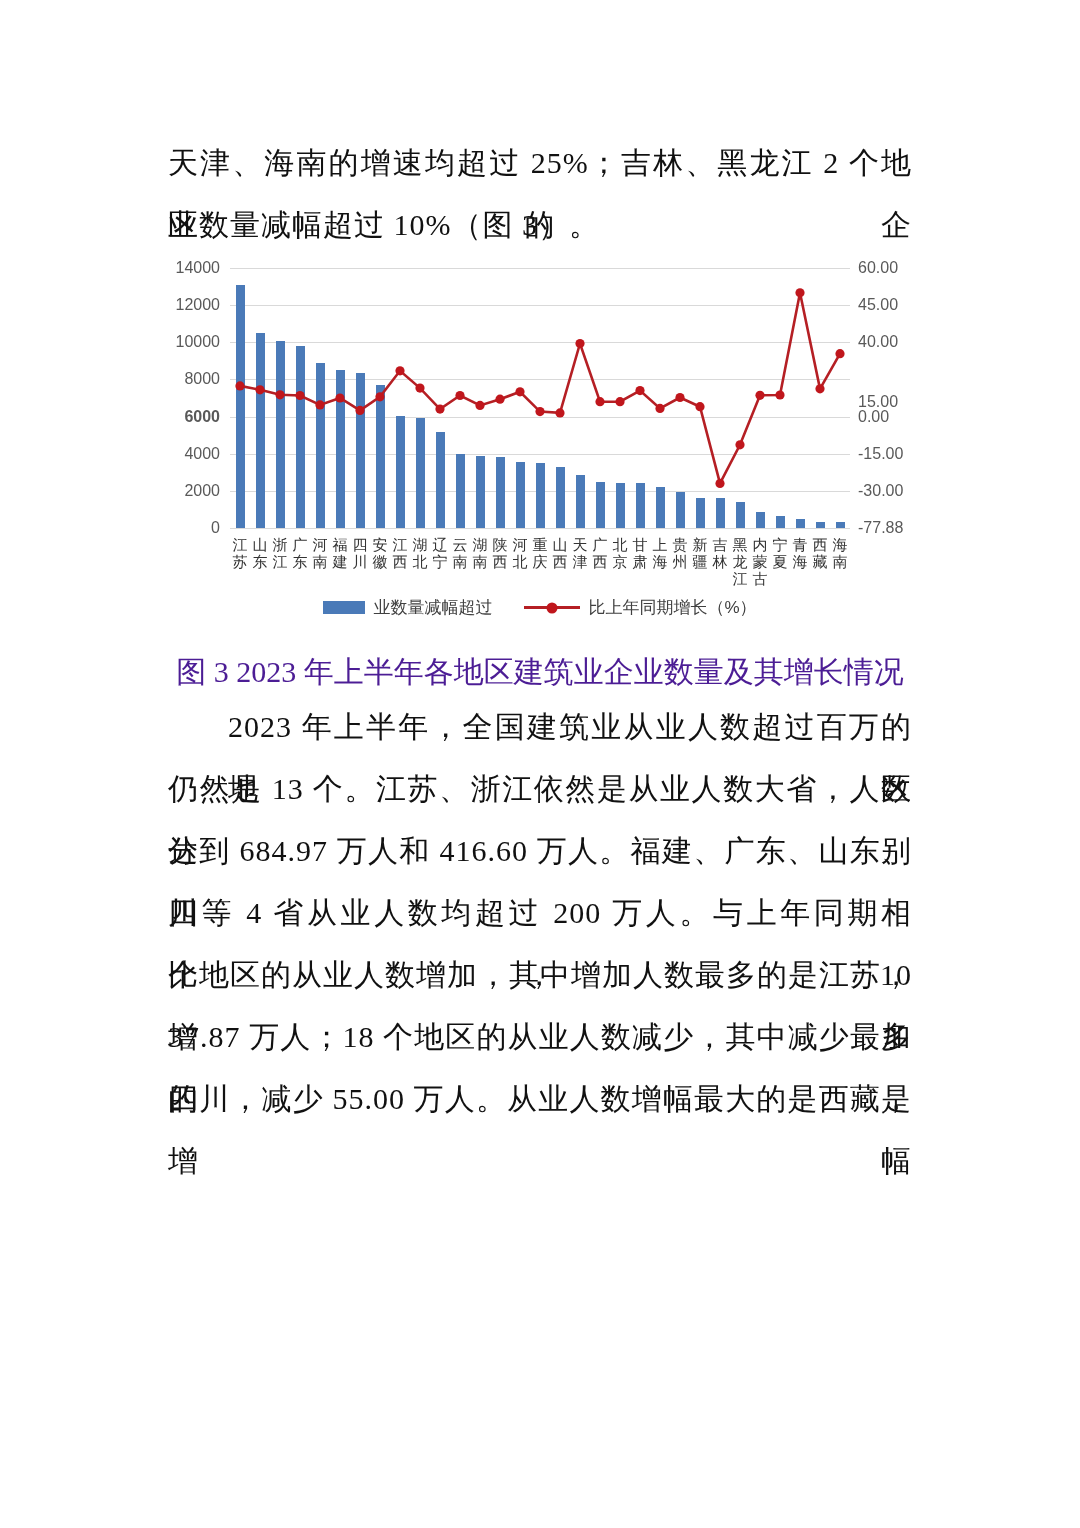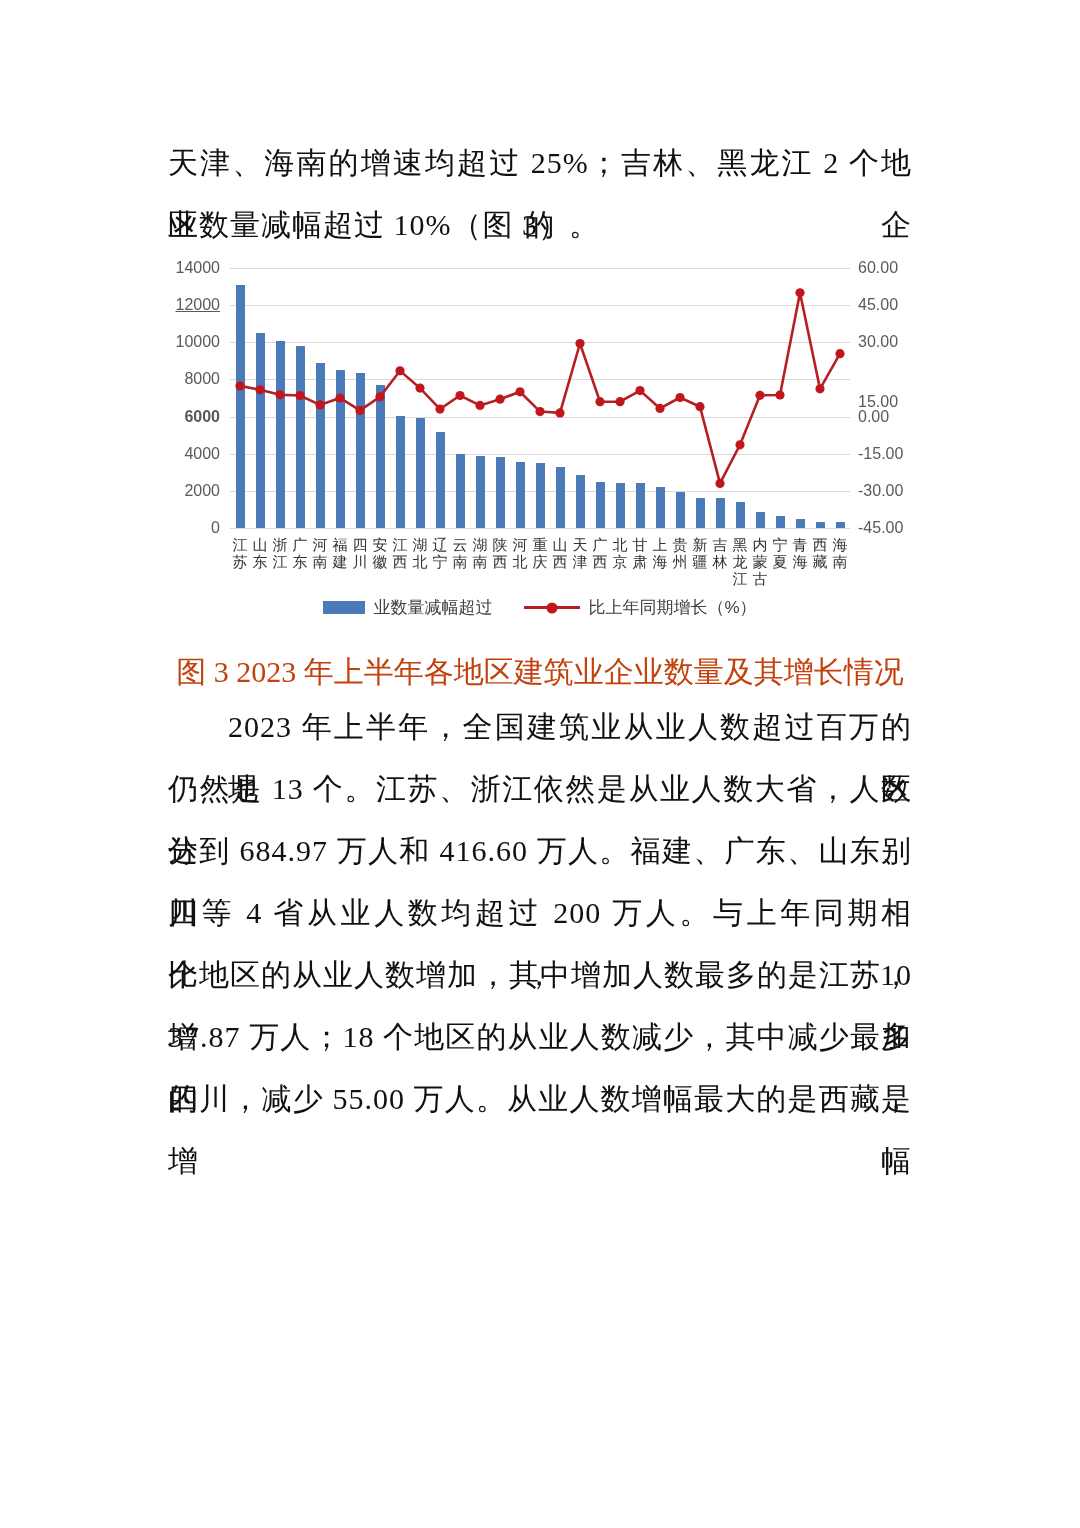--- a/index.html
+++ b/index.html
@@ -23,21 +23,21 @@
     color: #111;
   }
   .textline.justify { white-space: normal; text-align: justify; text-align-last: justify; }
   .indent { padding-left: 60px; }
 
   .caption {
     position: absolute;
     left: 168px; top: 641px; width: 744px;
     font-size: 30px; line-height: 62px;
     text-align: center; white-space: nowrap;
-    color: #c2410c;
+    color: #4c1d95;
   }
 
   
   .chart {
     position: absolute;
     left: 168px; top: 258px; width: 744px; height: 385px;
     font-family: "Liberation Sans", "DejaVu Sans", sans-serif;
   }
   .plot {
     position: absolute; left: 62px; top: 10px; width: 620px; height: 260px;
@@ -161,37 +161,37 @@
           <circle cx="510.0" cy="176.8" r="4.6" fill="#c0161c"></circle>
           <circle cx="530.0" cy="127.3" r="4.6" fill="#c0161c"></circle>
           <circle cx="550.0" cy="127.0" r="4.6" fill="#c0161c"></circle>
           <circle cx="570.0" cy="24.8" r="4.6" fill="#c0161c"></circle>
           <circle cx="590.0" cy="120.8" r="4.6" fill="#c0161c"></circle>
           <circle cx="610.0" cy="85.7" r="4.6" fill="#c0161c"></circle>
         </svg>
       </div>
     <div id="yticks-left">
         <div class="ytick" style="top: 10px;">14000</div>
-        <div class="ytick" style="top: 47.1429px; text-decoration: underline;">12000</div>
+        <div class="ytick" style="top: 47.1429px;">12000</div>
         <div class="ytick" style="top: 84.2857px;">10000</div>
         <div class="ytick" style="top: 121.429px;">8000</div>
         <div class="ytick" style="top: 158.571px; font-weight: bold;">6000</div>
         <div class="ytick" style="top: 195.714px;">4000</div>
         <div class="ytick" style="top: 232.857px;">2000</div>
         <div class="ytick" style="top: 270px;">0</div>
       </div>
     <div id="yticks-right">
         <div class="ytick2" style="top: 10px;">60.00</div>
         <div class="ytick2" style="top: 47.1429px;">45.00</div>
-        <div class="ytick2" style="top: 84.2857px;">30.00</div>
+        <div class="ytick2" style="top: 84.2857px;">40.00</div>
         <div class="ytick2" style="top: 121.429px; margin-top: 23px;">15.00</div>
         <div class="ytick2" style="top: 158.571px;">0.00</div>
         <div class="ytick2" style="top: 195.714px;">-15.00</div>
         <div class="ytick2" style="top: 232.857px;">-30.00</div>
-        <div class="ytick2" style="top: 270px;">-45.00</div>
+        <div class="ytick2" style="top: 270px;">-77.88</div>
       </div>
     <div class="xlabels" id="xlabels">
         <div class="xlabel">江
 苏</div>
         <div class="xlabel">山
 东</div>
         <div class="xlabel">浙
 江</div>
         <div class="xlabel">广
 东</div>

